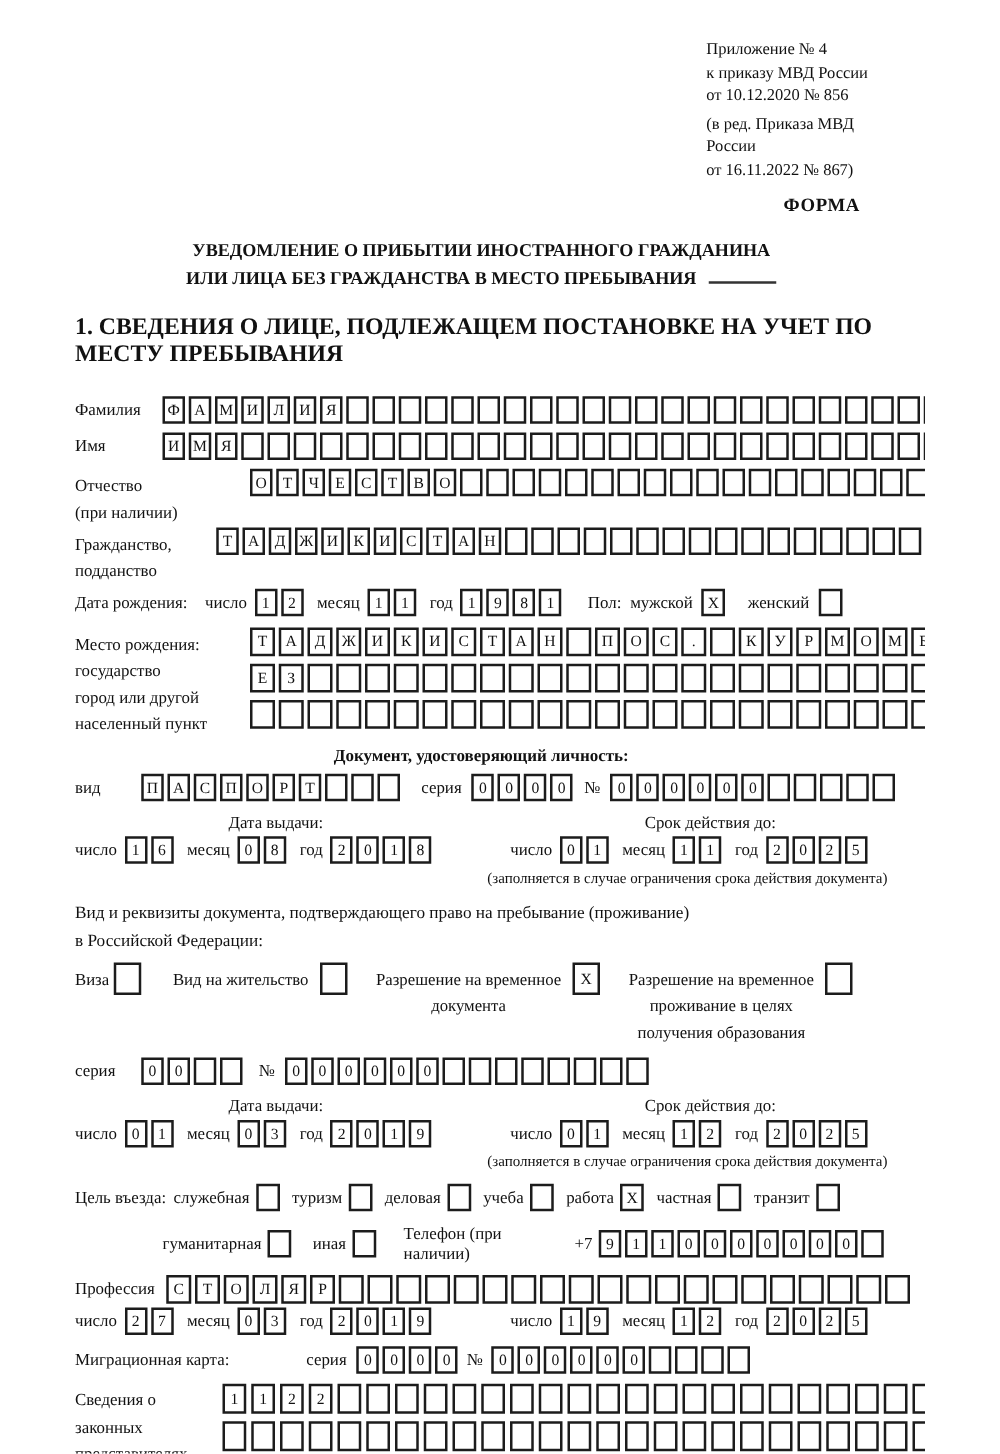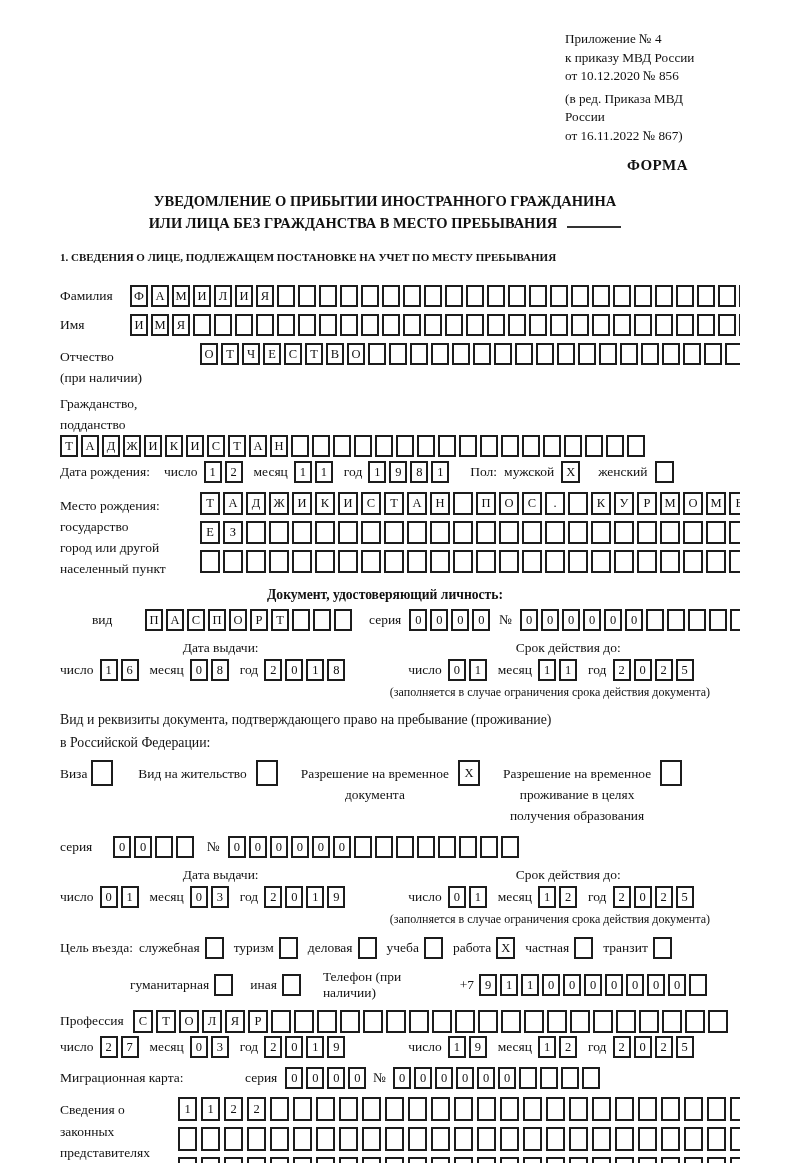--- a/index.html
+++ b/index.html
@@ -9,21 +9,21 @@
     font-family:"Liberation Serif","DejaVu Serif",serif;
     font-size:13.5px;
     padding:30px 30px 0 60px;position:relative;
   }
   
   .ref{margin-left:505px;line-height:18.5px;font-size:13.2px;}
   .ref .gap{margin-top:4px;}
   .forma{text-align:right;padding-right:22px;font-weight:bold;font-size:15px;margin-top:12px;letter-spacing:.5px;}
   .title{margin-top:16px;text-align:center;font-weight:bold;font-size:14.5px;line-height:22px;}
   .blank-line{display:inline-block;width:54px;border-bottom:2px solid #333;height:12px;margin-left:10px;}
-  .section-heading{margin-top:17px;font-weight:bold;font-size:11px;}
+  .section-heading{margin-top:17px;font-weight:bold;font-size:19px;}
   
   .box{
     display:inline-flex;align-items:center;justify-content:center;
     box-sizing:border-box;flex:none;
     width:18px;height:22px;border:2px solid #1c1c1c;margin-right:3px;
     font-size:12.5px;line-height:1;background:#fff;
   }
   .bxs{display:inline-flex;flex-wrap:nowrap;}
   .bx-m .box{width:20px;height:23px;}
   .bx-r .box{width:19px;height:24px;margin-right:4px;}
@@ -190,21 +190,21 @@
         <span class="box"></span>
         <span class="box"></span>
         <span class="box"></span>
         <span class="box"></span>
         <span class="box"></span>
         <span class="box"></span>
         <span class="box"></span>
       </span>
   </div>
 
-  <div class="frow" style="margin-top:2px;flex-direction:column;">
+  <div class="frow" style="margin-top:2px;">
     <span class="flabel w113 lbl-lines">
       <div>Гражданство,</div>
       <div>подданство</div>
     </span>
     <span class="bxs">
         <span class="box">Т</span>
         <span class="box">А</span>
         <span class="box">Д</span>
         <span class="box">Ж</span>
         <span class="box">И</span>
@@ -353,21 +353,21 @@
           <span class="box"></span>
           <span class="box"></span>
           <span class="box"></span>
         </span>
     </span>
   </div>
 
   <div class="doc-heading">Документ, удостоверяющий личность:</div>
 
   <div class="frow" style="align-items:center;margin-top:6px;">
-    <span class="flabel" style="width:53px;padding-top:0;margin-left:32px;">вид</span>
+    <span class="flabel" style="width:53px;padding-top:0;">вид</span>
     <span class="bxs" style="margin-right:14px;">
         <span class="box">П</span>
         <span class="box">А</span>
         <span class="box">С</span>
         <span class="box">П</span>
         <span class="box">О</span>
         <span class="box">Р</span>
         <span class="box">Т</span>
         <span class="box"></span>
         <span class="box"></span>

